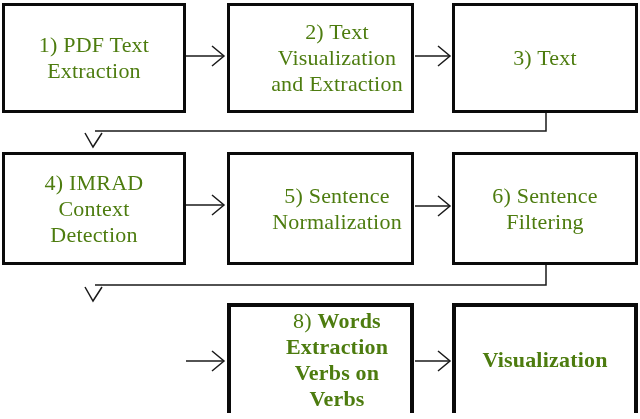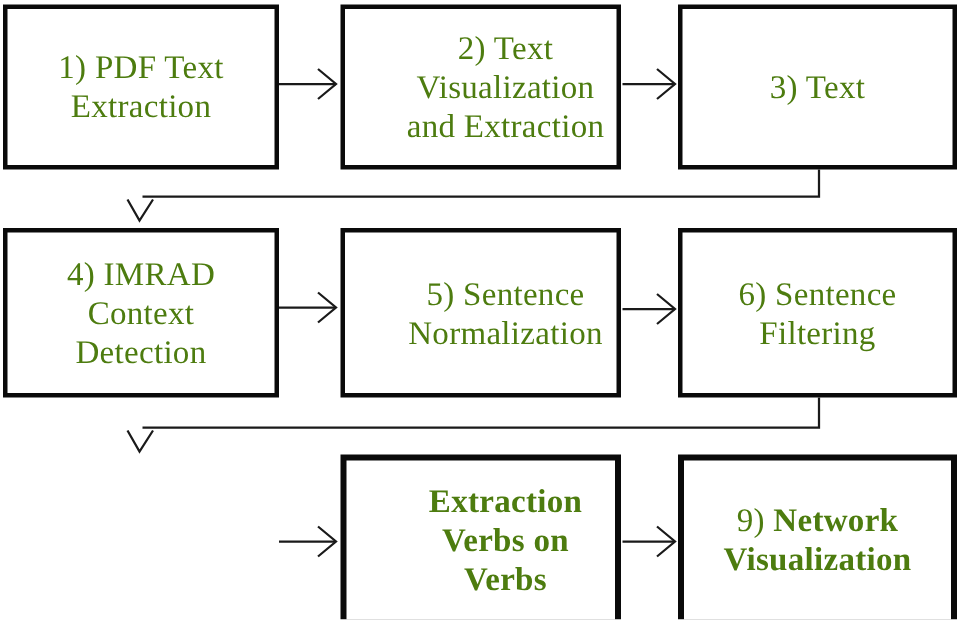--- a/index.html
+++ b/index.html
@@ -95,28 +95,28 @@
   </div>
   <div class="box c3 r2">
     <div class="label">
       <span class="line"><span class="num">6)</span> <span class="txt">Sentence</span></span>
       <span class="line txt">Filtering</span>
     </div>
   </div>
 
   <div class="box bold c2 r3">
     <div class="label">
+      <span class="line"><span class="num">8)</span> <span class="txt">Words</span></span>
       <span class="line txt">Extraction</span>
       <span class="line txt">Verbs on</span>
       <span class="line txt">Verbs</span>
     </div>
   </div>
   <div class="box bold c3 r3">
     <div class="label">
-      <span class="line"><span class="num">9)</span> <span class="txt">Network</span></span>
       <span class="line txt">Visualization</span>
     </div>
   </div>
 
   <svg class="connectors" viewBox="0 0 640 419" xmlns="http://www.w3.org/2000/svg">
 
     <g>
       <line x1="186" y1="56" x2="224" y2="56"></line>
       <polyline points="212,46 224,56 212,66"></polyline>
     </g>

